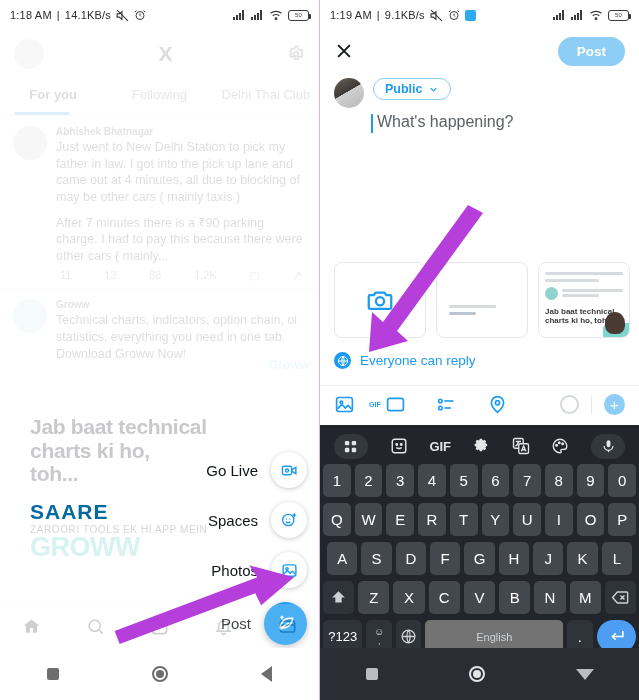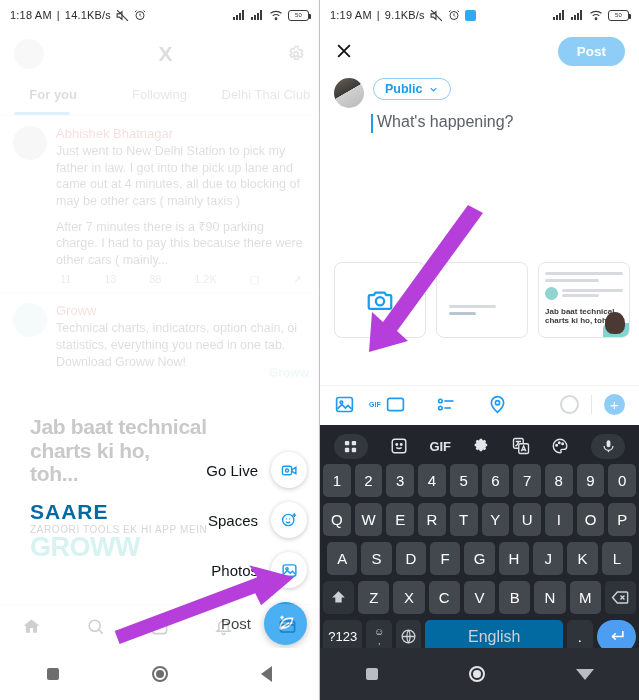--- a/index.html
+++ b/index.html
@@ -67,21 +67,21 @@
   .tabs { display:flex; height:34px; font-size:13px; color:#555; }
   .tab { flex:1; text-align:center; line-height:34px; }
   .tab.active { color:#111; font-weight:bold; }
   .tab-underline { height:3px; width:56px; margin-left:14px; background:#1d9bf0; border-radius:2px; }
   .divider { height:1px; background:#e7e7e7; }
 
   .post { display:flex; gap:9px; padding:10px 13px 6px; }
   .post .av { width:34px; height:34px; border-radius:50%; background:#c9c9c9; flex:0 0 34px; }
   .post .av.gr { background:#bde7e5; }
   .post-body { flex:1; min-width:0; }
-  .post-name { font-size:13px; font-weight:normal; color:#b91c1c; }
+  .post-name { font-size:10px; font-weight:bold; color:#404040; }
   .post-text { font-size:12.5px; color:#0f1419; line-height:1.33; margin-top:2px; }
   .post-actions { display:flex; justify-content:space-between; padding:5px 4px 0; font-size:11px; color:#71767b; }
 
   .groww-card { position:relative; }
   .groww-brand {
     position:absolute; right:10px; bottom:-4px; font-size:12px; color:#8fd4cf; font-weight:bold;
   }
 
   .promo {
     position:absolute; left:30px; top:415px; width:250px;
@@ -216,21 +216,21 @@
     display:flex; align-items:center; justify-content:center;
   }
   .kb-row { display:flex; justify-content:center; gap:4px; margin-bottom:6px; }
   .key {
     flex:1; height:33px; background:#43474e; border-radius:5px;
     display:flex; align-items:center; justify-content:center;
     color:#fff; font-size:15px;
   }
   .key.fn { background:#2f333a; }
   .key.wide { flex:1.55; }
-  .key.space { flex:5.4; background:#0369a1; font-size:16px; color:#cdd1d6; }
+  .key.space { flex:5.4; background:#737373; font-size:11px; color:#cdd1d6; }
   .key.enter { flex:1.55; background:#4d9ef3; border-radius:17px; }
   .kb-row.r2 { padding:0 4px; }
   .key.sub { flex-direction:column; line-height:1; font-size:9px; color:#cdd1d6; }
   .key.sub span.top { font-size:10px; }
   svg { display:block; }
 </style>
 </head>
 <body>
 
 <div class="screens">
@@ -522,20 +522,29 @@
               </div>
           </div>
           <div class="mini-title" style="margin-top:7px">Jab baat technical charts ki ho, toh...</div>
         </div>
         <div class="mini-teal"></div>
           <div class="mini-face"></div>
       </div>
 
     </div>
 
+    <div class="reply-row">
+      <span class="globe-ic">
+        <svg width="12" height="12" viewBox="0 0 24 24" fill="none" stroke="#fff" stroke-width="2">
+          <circle cx="12" cy="12" r="9"></circle>
+            <path d="M3 12h18M12 3c3 3.5 3 14 0 18M12 3c-3 3.5-3 14 0 18"></path>
+        </svg>
+      </span>
+      <span class="reply-text">Everyone can reply</span>
+    </div>
 
     <div class="compose-toolbar">
       <span class="ct-ic">
         <svg width="21" height="21" viewBox="0 0 24 24" fill="none" stroke="#1d9bf0" stroke-width="1.9">
           <rect x="3" y="4" width="18" height="16" rx="2.5"></rect>
             <circle cx="8.5" cy="9.5" r="1.5"></circle>
             <path d="M4 17l5-5 4 4 3-3 4 4"></path>
         </svg>
       </span>
       <span class="ct-ic">

